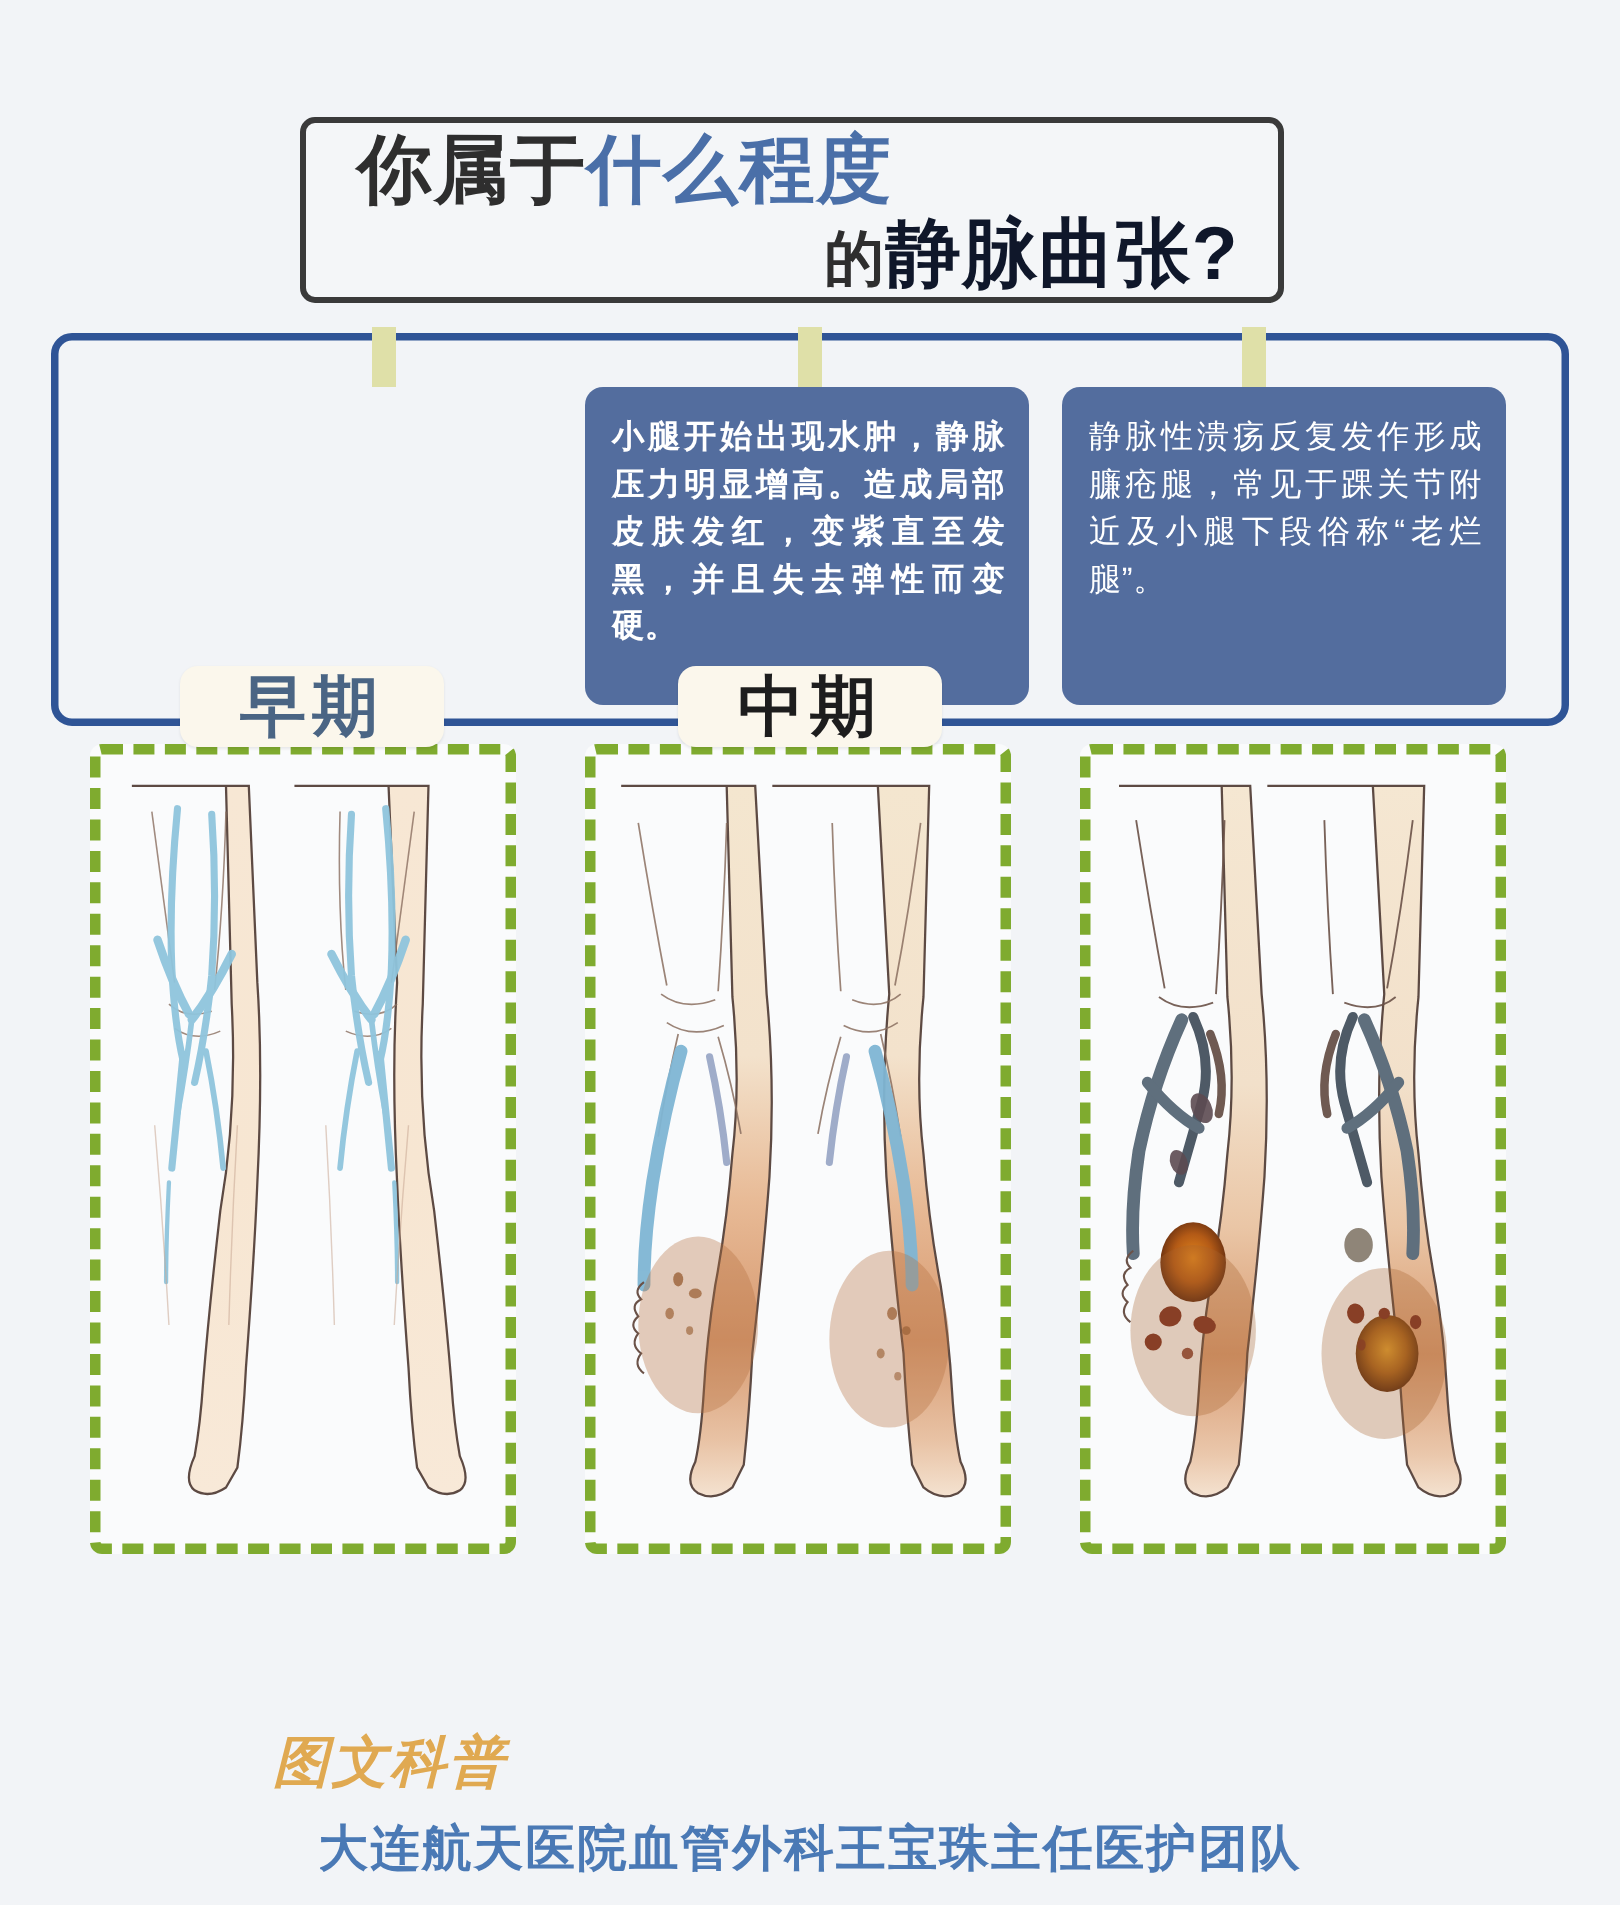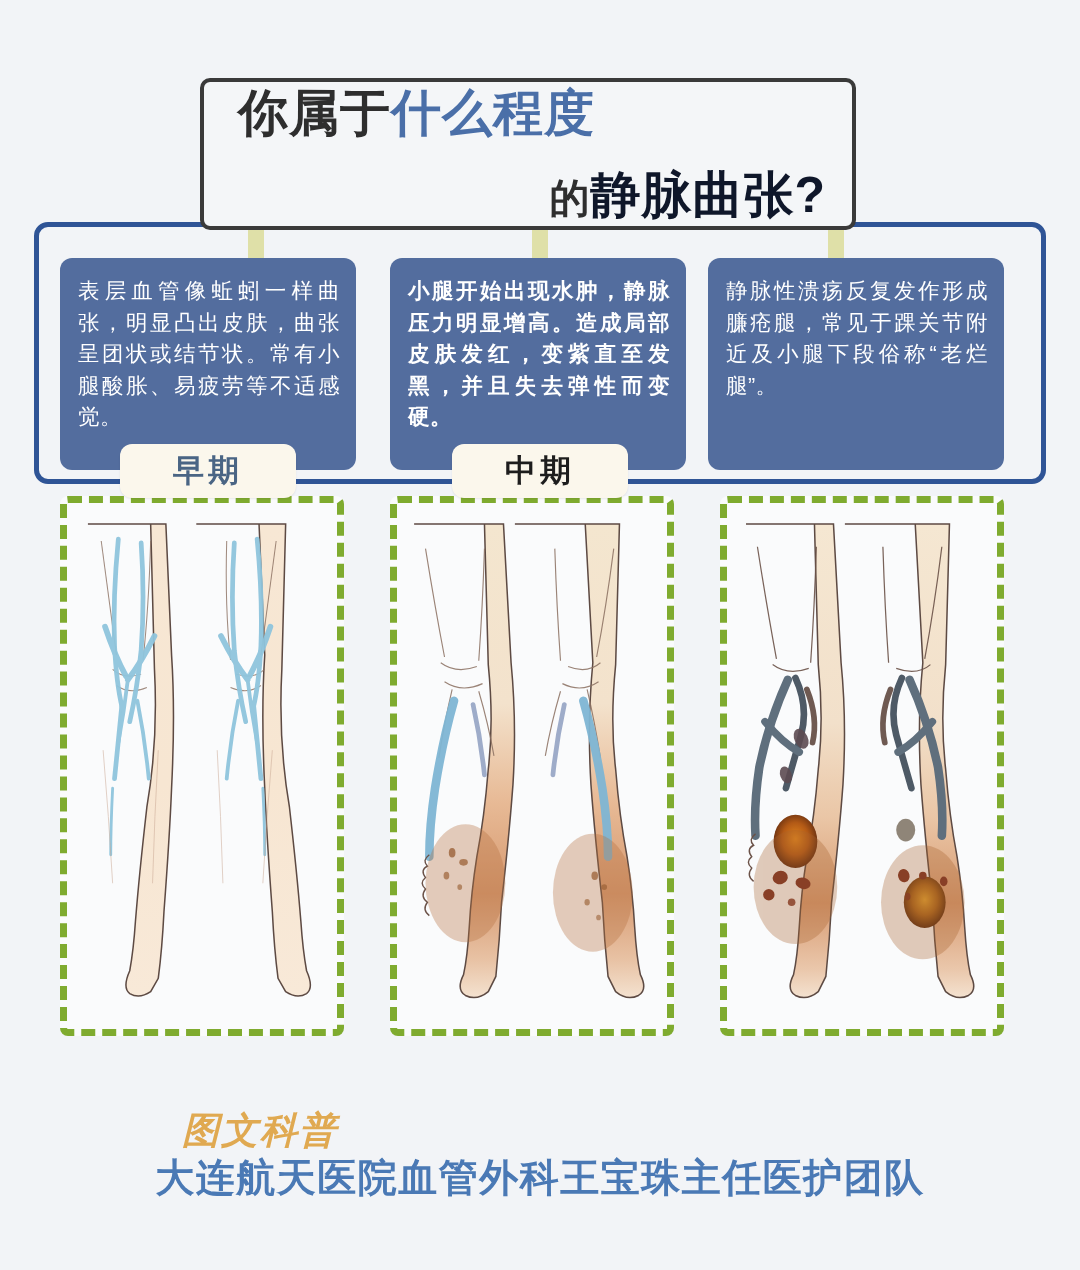--- a/index.html
+++ b/index.html
@@ -13,24 +13,24 @@
 
   
   .blue-frame{
     position:absolute;left:34px;top:222px;width:1012px;height:262px;
     border:5px solid #2f5496;border-radius:14px;
     box-sizing:border-box;background:transparent;
   }
 
   
   .title-box{
-    position:absolute;left:200px;top:78px;width:656px;height:152px;
+    position:absolute;left:200px;top:78px;width:656px;height:124px;
     background:#f4f6f8;border:4px solid #3a3a3a;border-radius:10px;
     box-sizing:border-box;z-index:6;
-    display:flex;flex-direction:column;justify-content:space-between;
+    display:flex;flex-direction:column;justify-content:flex-start;
     padding:6px 26px 6px 34px;
   }
   .title-l1{font-size:50px;font-weight:bold;line-height:1.0;letter-spacing:1px;
     text-align:left;white-space:nowrap;}
   .title-l2{font-size:50px;font-weight:bold;line-height:1.0;letter-spacing:1px;
     text-align:right;white-space:nowrap;margin-top:6px;}
   .t-dark{color:#2e2e2e;}
   .t-blue{color:#4a6fa8;}
   .t-red{color:#0f172a;}
   .t-small-dark{color:#2e2e2e;font-size:40px;}
@@ -51,43 +51,43 @@
 
   
   .badge{
     position:absolute;top:444px;width:176px;height:54px;
     background:#fbf7ec;border-radius:12px;z-index:7;
     display:flex;align-items:center;justify-content:center;
     box-shadow:0 1px 2px rgba(0,0,0,.08);
   }
   .badge span{
     font-family:"Liberation Serif","DejaVu Serif",serif;
-    font-weight:bold;font-size:31px;letter-spacing:4px;
+    font-weight:bold;font-size:44px;letter-spacing:4px;
   }
   .b-early span{color:#4a6584;}
   .b-mid span{color:#1d1d1d;}
   .b-late span{color:#e8502a;}
 
   
   .panel{
     position:absolute;top:496px;width:284px;height:540px;
     border:7px dashed #7fab2f;border-radius:8px;box-sizing:border-box;
     background:#fafbfc;
   }
   .legs{position:absolute;inset:0;}
 
   
-  .footer{position:absolute;left:0;top:1112px;width:1080px;text-align:center;}
+  .footer{position:absolute;left:0;top:1156px;width:1080px;text-align:center;}
   .f-kepu{
     font-size:37px;font-weight:bold;font-style:italic;color:#e0a951;
     letter-spacing:2px;line-height:1.05;margin-left:-560px;
   }
   .f-team{
-    font-size:39px;font-weight:bold;color:#4a79b5;letter-spacing:1.5px;
-    line-height:1.25;margin-top:3px;
+    font-size:33px;font-weight:bold;color:#4a79b5;letter-spacing:1.5px;
+    line-height:1.25;margin-top:16px;
   }
 </style>
 </head>
 <body>
 
 <div class="canvas">
 
   <div class="blue-frame"></div>
 
   <div class="title-box">
@@ -96,23 +96,20 @@
     </div>
     <div class="title-l2">
       <span class="t-small-dark">的</span><span class="t-red">静脉曲张?</span>
     </div>
   </div>
 
   <div class="stem" style="left:248px;top:218px;"></div>
   <div class="stem" style="left:532px;top:218px;"></div>
   <div class="stem" style="left:828px;top:218px;"></div>
 
-  <div class="card" style="left:60px;">
-    <p>表层血管像蚯蚓一样曲张，明显凸出皮肤，曲张呈团状或结节状。常有小腿酸胀、易疲劳等不适感觉。</p>
-  </div>
   <div class="card" style="left:390px;font-weight:bold;">
     <p>小腿开始出现水肿，静脉压力明显增高。造成局部皮肤发红，变紫直至发黑，并且失去弹性而变硬。</p>
   </div>
   <div class="card" style="left:708px;">
     <p>静脉性溃疡反复发作形成臁疮腿，常见于踝关节附近及小腿下段俗称“老烂腿”。</p>
   </div>
 
   <div class="badge b-early" style="left:120px;">
     <span>早期</span>
   </div>

